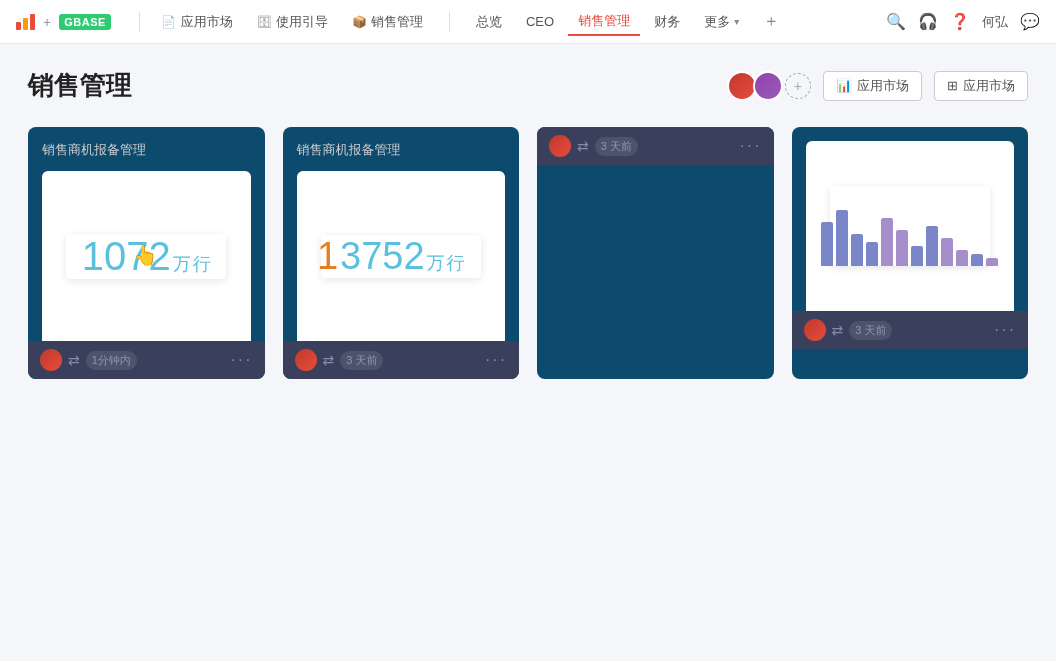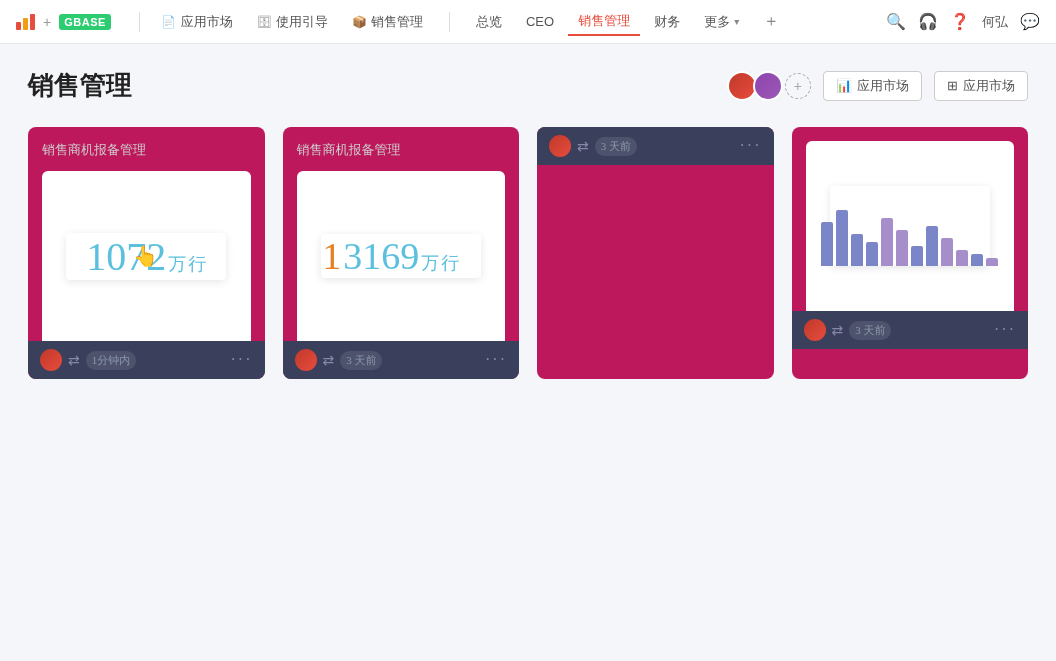--- a/index.html
+++ b/index.html
@@ -182,25 +182,24 @@
     }
 
     
     .cards-grid {
       display: grid;
       grid-template-columns: repeat(4, 1fr);
       gap: 18px;
     }
 
     .card {
-      background: #be185d;
+      background: #0c4a6e;
       border-radius: 8px;
       overflow: hidden;
       position: relative;
-      font-family: Liberation Serif, serif;
     }
     .card-inner {
       padding: 14px 14px 0 14px;
     }
     .card-title {
       font-size: 13px;
       color: #ccc;
       margin-bottom: 12px;
     }
     .card-preview {
@@ -425,21 +424,21 @@
     </div>
 
     <div class="card">
       <div class="card-inner">
         <div class="card-title">销售商机报备管理</div>
         <div class="card-preview">
           <div class="card-preview-shadow"></div>
           <div class="card-preview-main">
             <div class="preview-content-2">
               <span style="font-size:38px;font-weight:300;color:#e67e22;">1</span>
-              <span style="font-size:38px;font-weight:300;color:#5bc0de;">3169</span>
+              <span style="font-size:38px;font-weight:300;color:#5bc0de;">3752</span>
               <span style="font-size:18px;color:#5bc0de;">万</span>
               <span style="font-size:18px;color:#5bc0de;">行</span>
             </div>
           </div>
         </div>
       </div>
       <div class="card-footer">
         <div class="footer-left">
           <div class="footer-avatar"></div>
           <span class="footer-share">⇄</span>

